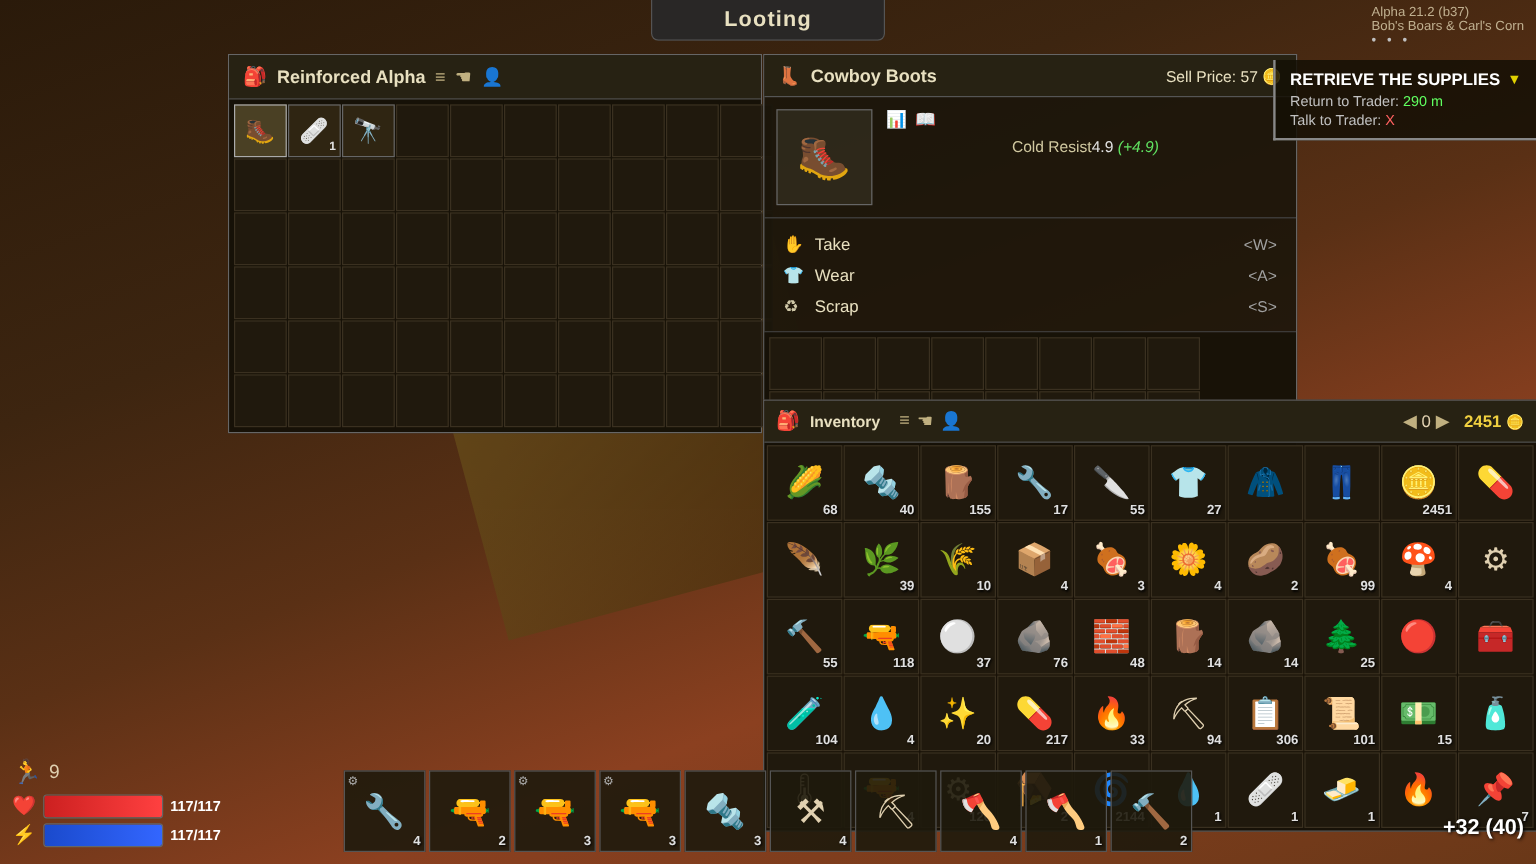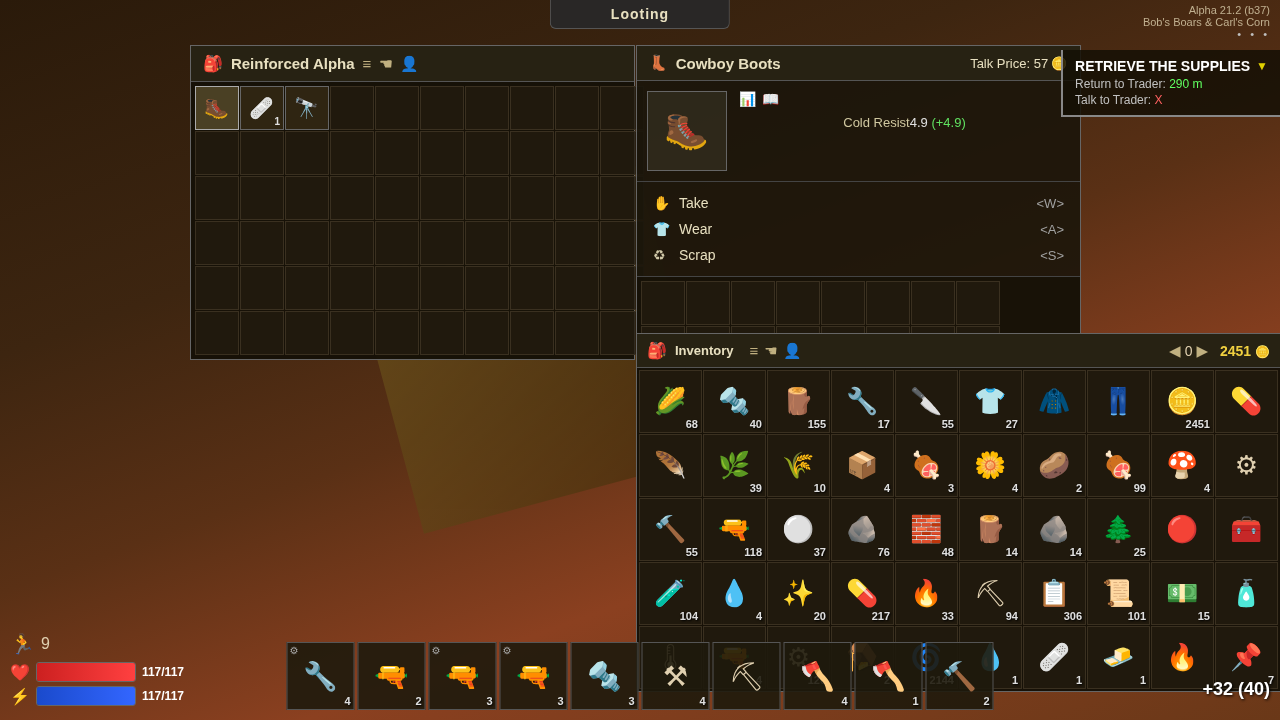--- a/index.html
+++ b/index.html
@@ -46,34 +46,34 @@
     
     .looting-bar {
       position: absolute;
       top: 0;
       left: 50%;
       transform: translateX(-50%);
       background: rgba(40,40,40,0.92);
       border: 1px solid #555;
       border-top: none;
       padding: 6px 60px;
-      font-size: 14px;
+      font-size: 18px;
       font-weight: bold;
       color: #e8e0c0;
       letter-spacing: 1px;
       z-index: 100;
       border-radius: 0 0 6px 6px;
     }
 
     
     .alpha-info {
       position: absolute;
       top: 4px;
       right: 10px;
-      text-align: right;
+      text-align: left;
       font-size: 11px;
       color: #c0b090;
       z-index: 100;
     }
     .alpha-info .dots {
       color: #c0c0c0;
       letter-spacing: 3px;
     }
 
     
@@ -234,21 +234,21 @@
     }
     .stat-icon { font-size: 14px; color: #aaa; }
     .stat-row {
       display: flex;
       justify-content: center;
       font-size: 13px;
       margin-bottom: 4px;
       color: #d0c8a0;
     }
     .stat-val { color: #e0e0e0; }
-    .stat-bonus { color: #60e060; }
+    .stat-bonus { color: #60e060; font-style: italic; }
 
     
     .action-area {
       padding: 8px 12px;
       border-bottom: 1px solid #444;
     }
     .action-row {
       display: flex;
       align-items: center;
       gap: 8px;
@@ -556,21 +556,21 @@
   </div>
 </div>
 
 <div class="right-panel">
   <div class="right-panel-header">
     <div class="right-panel-title">
       <span>👢</span>
       <span>Cowboy Boots</span>
     </div>
     <div class="sell-price">
-      <span>Talk Price:</span>
+      <span>Sell Price:</span>
       <span>57</span>
       <span class="coin">🪙</span>
     </div>
   </div>
   <div class="item-detail">
     <div class="item-preview">
       <span>🥾</span>
     </div>
     <div class="item-stats">
       <div class="stat-icons">

